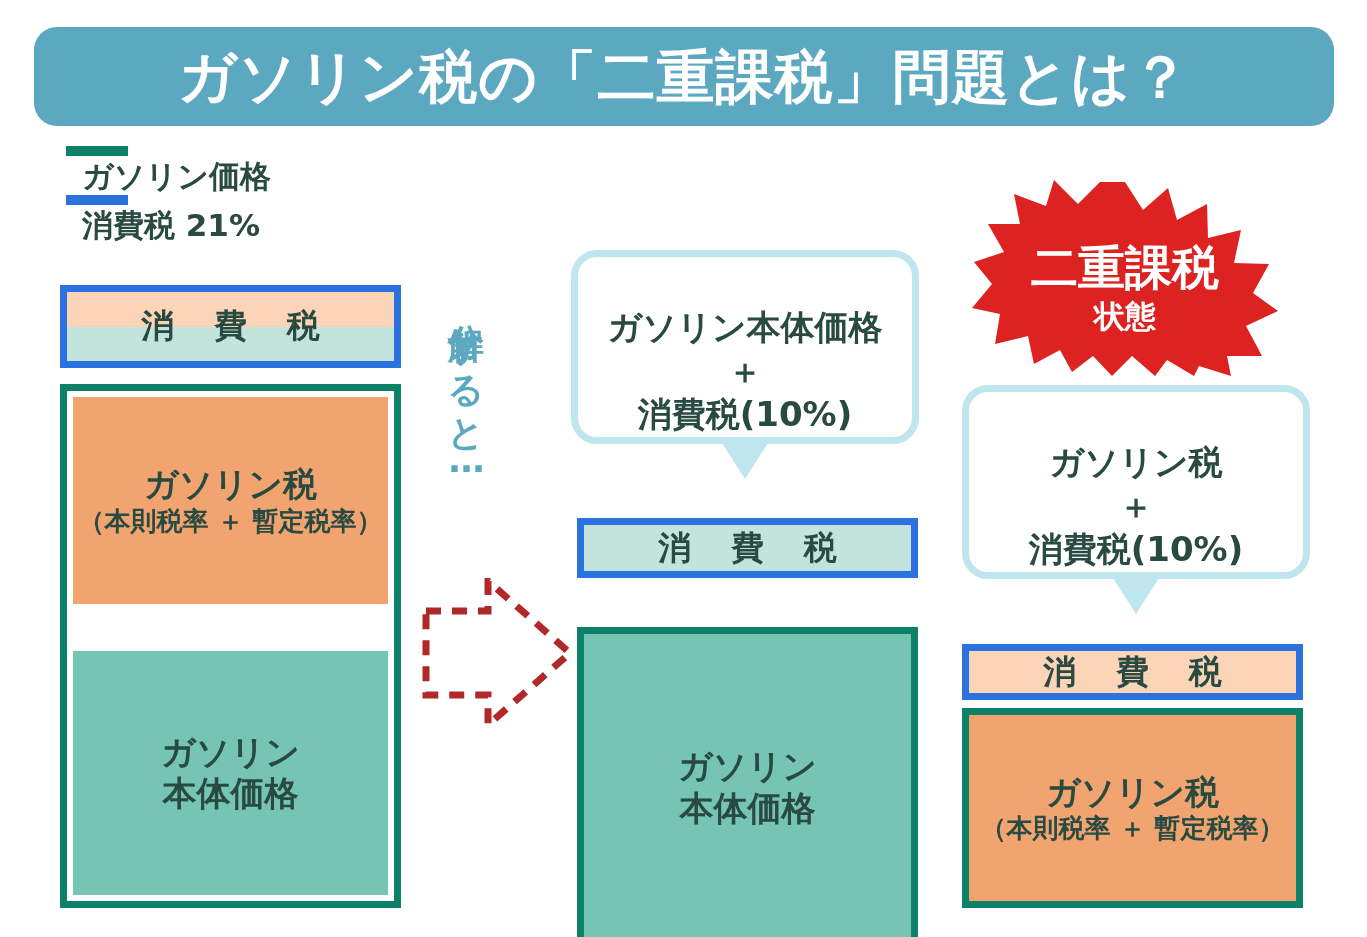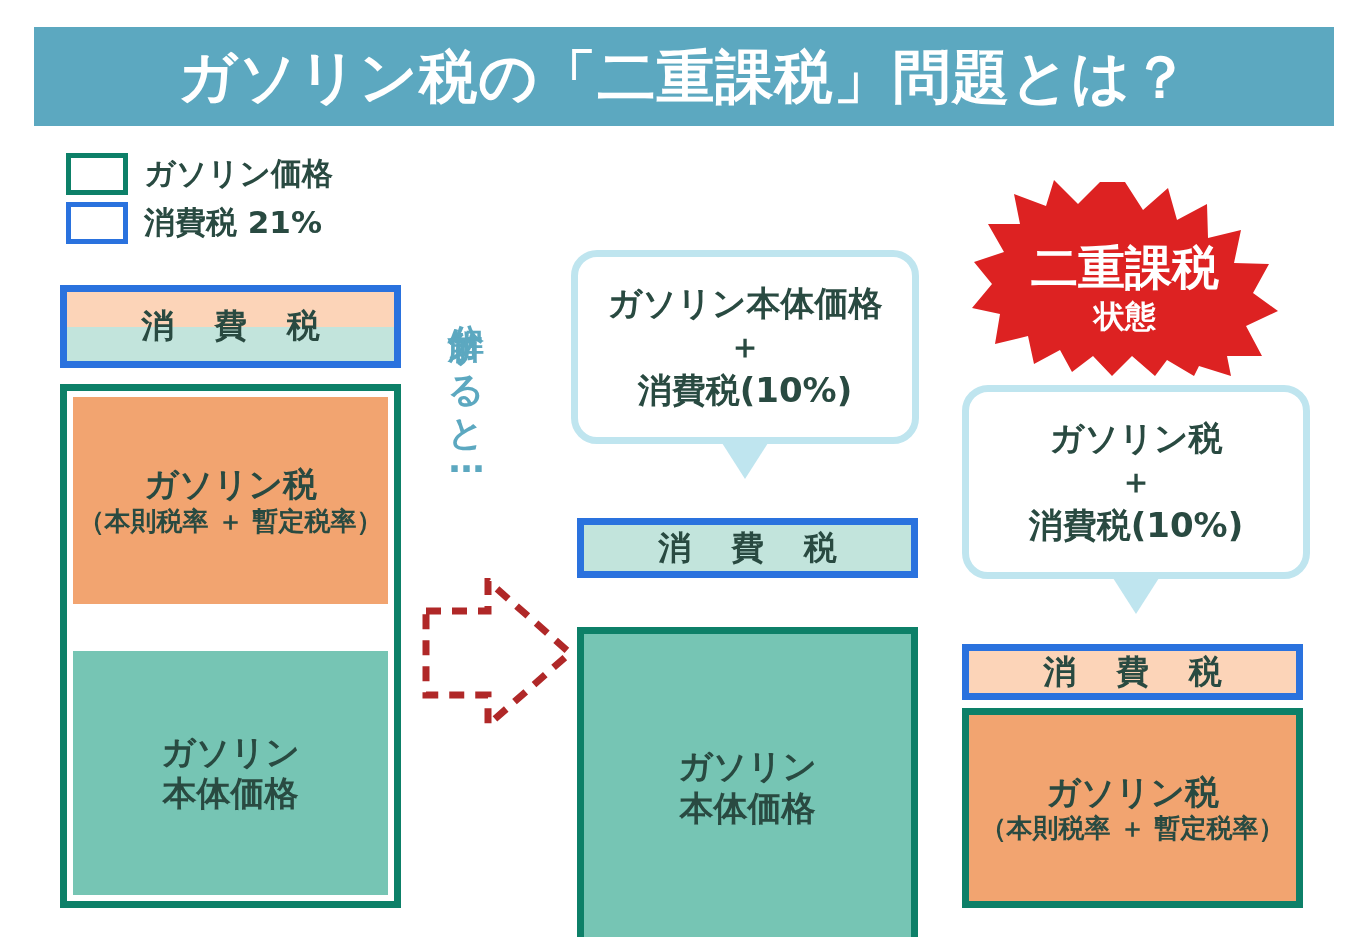--- a/index.html
+++ b/index.html
@@ -26,41 +26,43 @@
   .title-bar {
     position: absolute;
     left: 34px;
     top: 27px;
     width: 1300px;
     height: 99px;
     background: #5ca8c0;
     display: flex;
     align-items: center;
     justify-content: center;
+    border-radius: 23px;
   }
   .title-text {
     color: #ffffff;
     font-size: 58px;
     font-weight: bold;
     letter-spacing: 1px;
     line-height: 1;
     white-space: nowrap;
   }
 
   
   .legend {
     position: absolute;
     left: 66px;
     top: 146px;
     width: 340px;
   }
   .legend-row {
     display: flex;
-    align-items: flex-end;
+    align-items: flex-start;
     height: 49px;
+    flex-direction: column;
   }
   .legend-swatch {
     width: 62px;
     height: 42px;
     background: #ffffff;
     box-sizing: border-box;
   }
   .legend-swatch.green { border: 5px solid #0d8068; }
   .legend-swatch.blue  { border: 5px solid #2a72de; }
   .legend-label {
@@ -176,21 +178,21 @@
   
   .bubble {
     position: absolute;
     box-sizing: border-box;
     border: 7px solid #bfe5ef;
     border-radius: 26px;
     background: #ffffff;
     display: flex;
     flex-direction: column;
     align-items: center;
-    justify-content: center;
+    justify-content: flex-end;
     text-align: center;
   }
   .bubble-line {
     font-size: 34px;
     font-weight: bold;
     line-height: 1.28;
     color: #294a41;
   }
   .bubble-tail {
     position: absolute;

